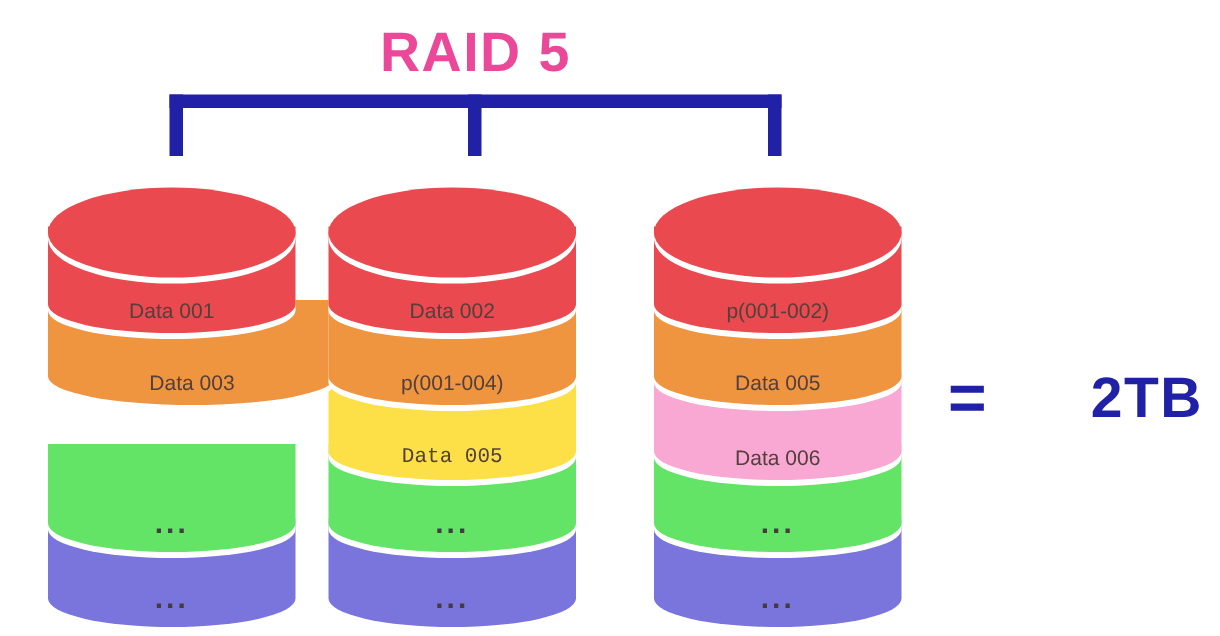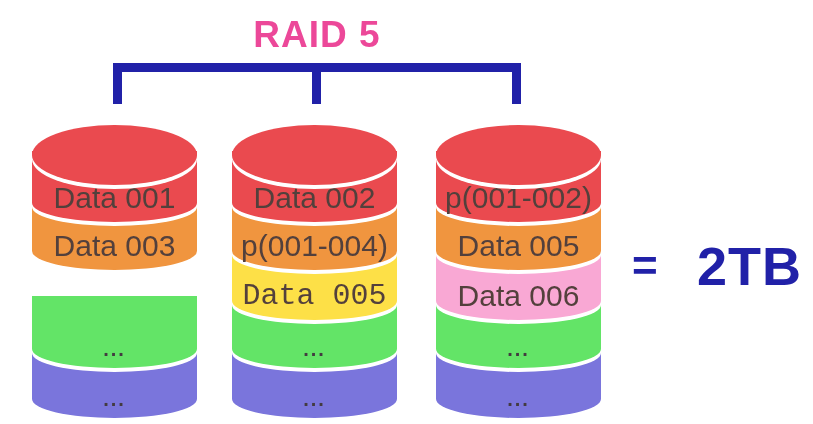--- a/index.html
+++ b/index.html
@@ -45,21 +45,21 @@
   .bracket-v.right  { left: 512px; }
 
   
   .disk {
     position: absolute;
     top: 125px;
     width: 165px;
     height: 296px;
   }
   .disk.d1 { left: 32px; }
-  .disk.d2 { left: 232px; }
+  .disk.d2 { left: 219px; }
   .disk.d3 { left: 436px; }
 
   .cap {
     position: absolute;
     left: 0;
     top: 0;
     width: 165px;
     height: 60px;
     border-radius: 50%;
     box-shadow: 0 4px 0 0 #ffffff;
@@ -78,21 +78,21 @@
   .band.b2 { top: 123px; height: 72px; z-index: 4; } 
   .band.b3 { top: 171px; height: 72px; z-index: 3; } 
   .band.b4 { top: 221px; height: 72px; z-index: 2; } 
 
   .band-label {
     position: absolute;
     left: 0;
     bottom: 7px;
     width: 100%;
     text-align: center;
-    font-size: 30px;
+    font-size: 14px;
     color: #53403c;
   }
   .band-label.dots {
     font-size: 20px;
     font-weight: bold;
     letter-spacing: 2px;
     color: #433b40;
   }
 
   
@@ -101,40 +101,40 @@
     left: 632px;
     top: 231px;
     width: 170px;
     height: 70px;
     display: flex;
     align-items: center;
     justify-content: space-between;
     font-weight: bold;
   }
   .equals { font-size: 44px; }
-  .cap-value { font-size: 54px; letter-spacing: 1px; }
+  .cap-value { font-size: 38px; letter-spacing: 1px; }
 </style>
 </head>
 <body>
 
 <div class="stage">
 
   <div class="title" style="color: #ec4899;">RAID 5</div>
 
   <div class="bracket-h" style="background: rgb(33, 33, 168);"></div>
   <div class="bracket-v left" style="background: rgb(33, 33, 168);"></div>
   <div class="bracket-v middle" style="background: rgb(33, 33, 168);"></div>
   <div class="bracket-v right" style="background: rgb(33, 33, 168);"></div>
 
   <div class="disk d1">
     <div class="cap" style="background: rgb(234, 74, 79);"></div>
     <div class="band b0" style="background: rgb(234, 74, 79);">
       <div class="band-label">Data 001</div>
     </div>
-    <div class="band b1" style="background: rgb(240, 149, 63);">
+    <div class="band b1" style="background: rgb(240, 149, 63); padding-left: 27px;">
       <div class="band-label">Data 003</div>
     </div>
     <div class="band b3" style="background: rgb(99, 228, 103);">
       <div class="band-label dots">...</div>
     </div>
     <div class="band b4" style="background: rgb(122, 117, 220);">
       <div class="band-label dots">...</div>
     </div>
   </div>
 

